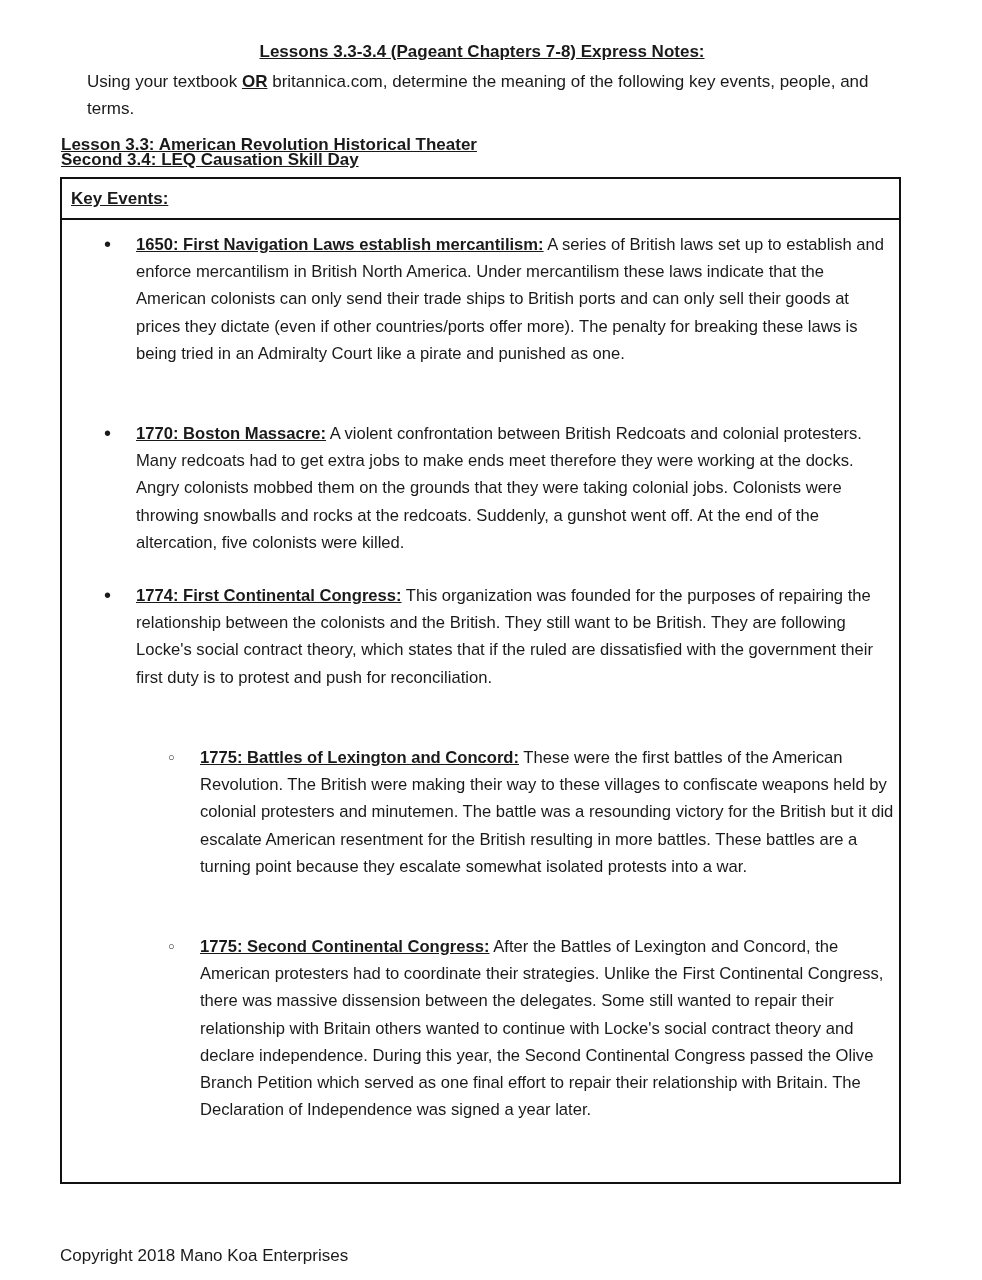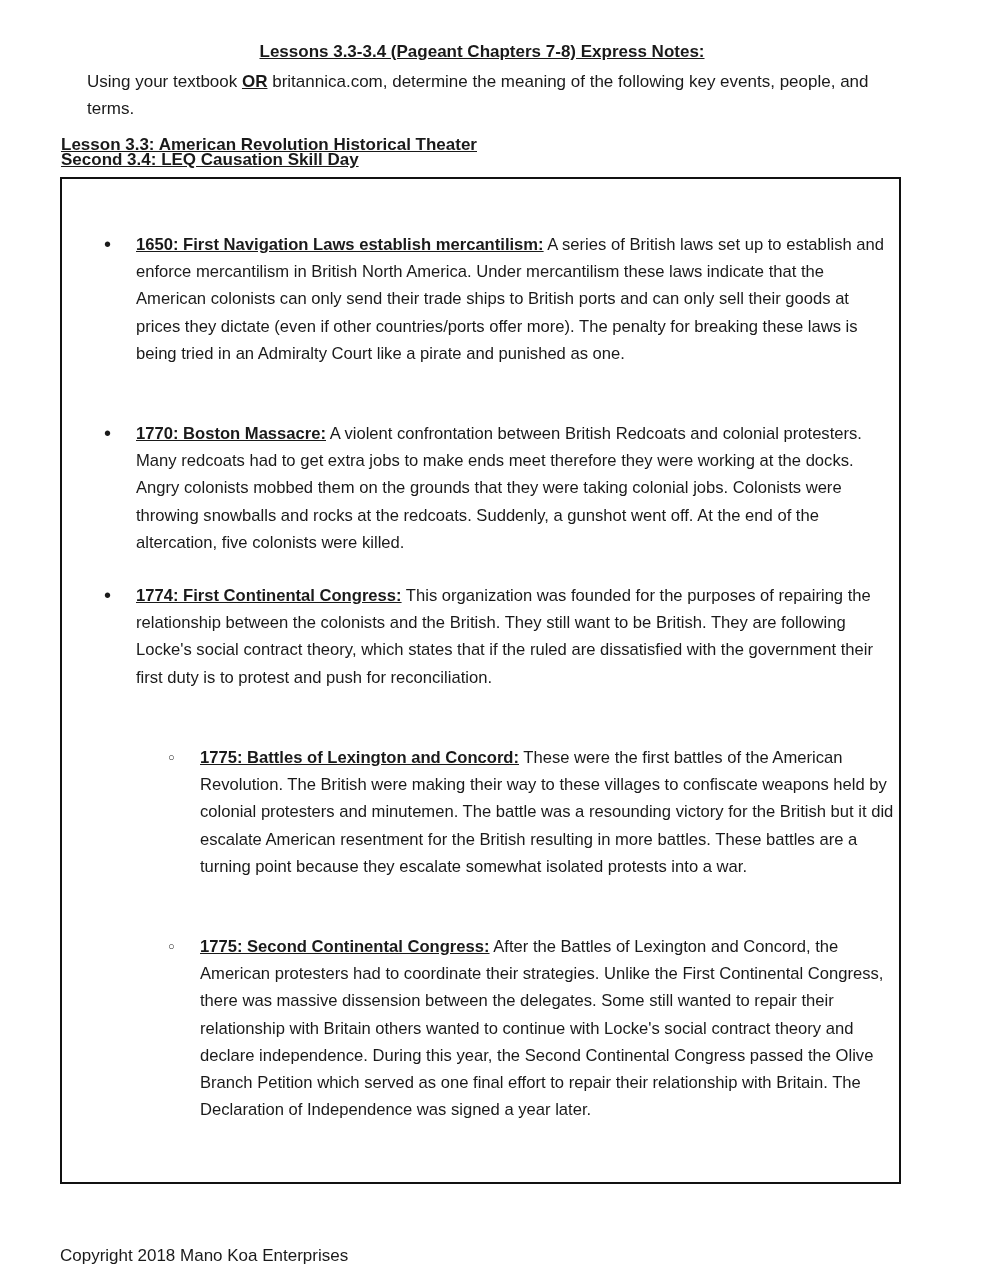--- a/index.html
+++ b/index.html
@@ -110,20 +110,21 @@
 <div>
 
   <div class="title">Lessons 3.3-3.4 (Pageant Chapters 7-8) Express Notes:</div>
 
   <div class="instructions"><span>Using your textbook </span><u>OR</u><span> britannica.com, determine the meaning of the following key events, people, and terms.</span></div>
 
   <div class="lesson lesson-1">Lesson 3.3: American Revolution Historical Theater</div>
   <div class="lesson lesson-2">Second 3.4: LEQ Causation Skill Day</div>
 
   <div class="events-box">
+    <div class="events-header">Key Events:</div>
 
     <div class="event lvl1" style="top:52px;">
       <span class="bullet">•</span>
       <span class="term">1650: First Navigation Laws establish mercantilism:</span><span> A series of British laws set up to establish and enforce mercantilism in British North America. Under mercantilism these laws indicate that the American colonists can only send their trade ships to British ports and can only sell their goods at prices they dictate (even if other countries/ports offer more). The penalty for breaking these laws is being tried in an Admiralty Court like a pirate and punished as one.</span>
     </div>
 
     <div class="event lvl1" style="top:241px;">
       <span class="bullet">•</span>
       <span class="term">1770: Boston Massacre:</span><span> A violent confrontation between British Redcoats and colonial protesters.  Many redcoats had to get extra jobs to make ends meet therefore they were working at the docks. Angry colonists mobbed them on the grounds that they were taking colonial jobs. Colonists were throwing snowballs and rocks at the redcoats. Suddenly, a gunshot went off. At the end of the altercation, five colonists were killed.</span>
     </div>

